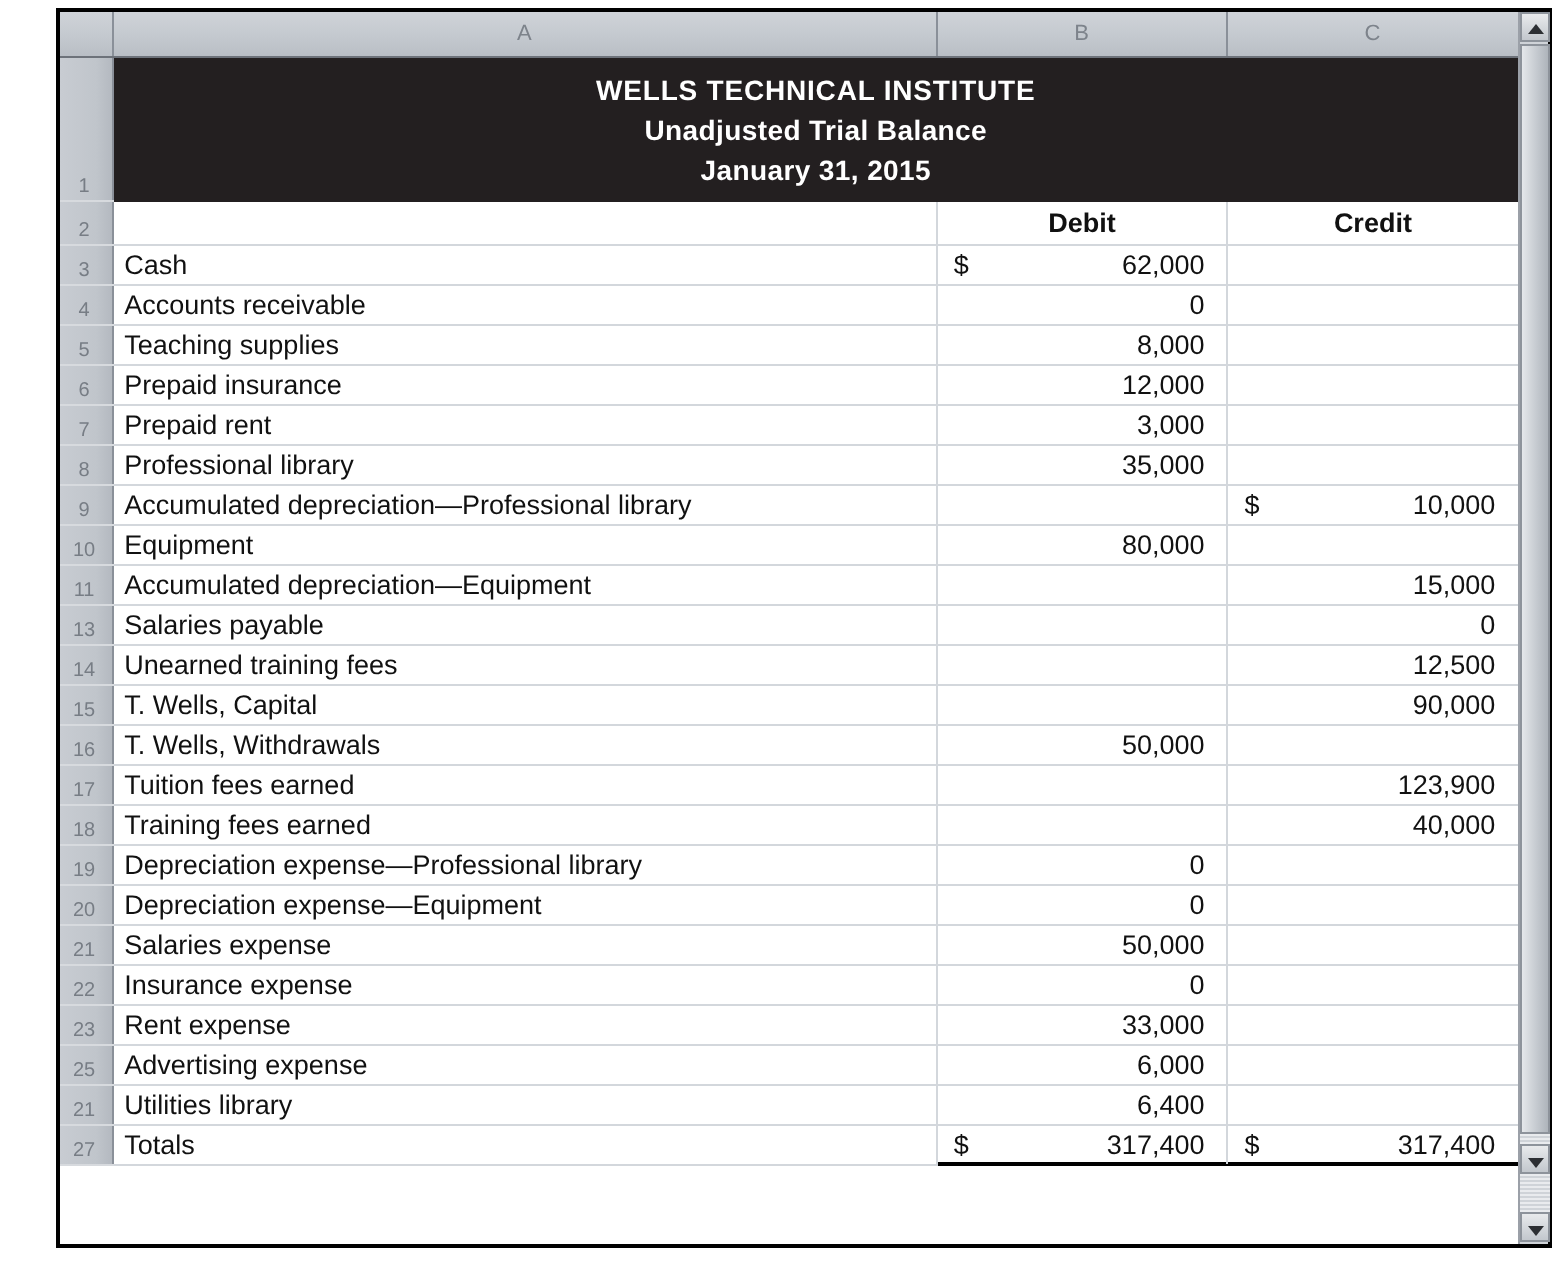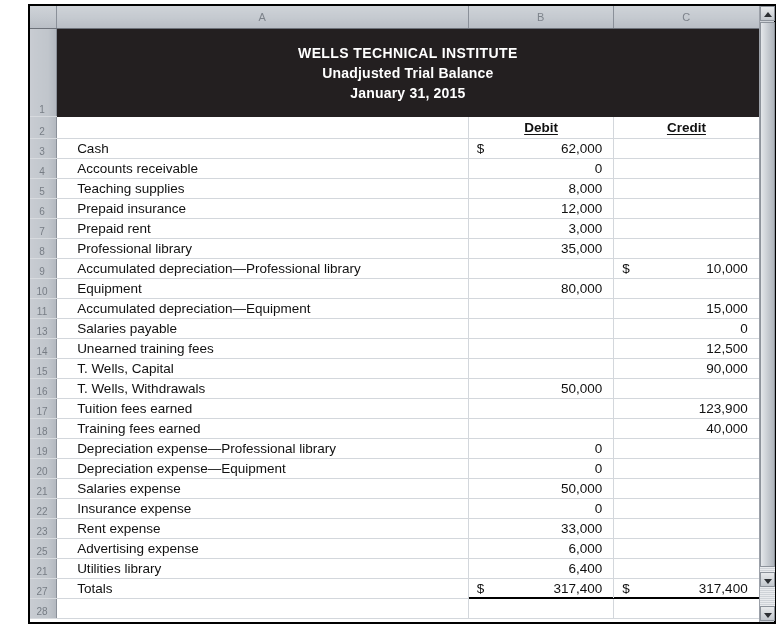--- a/index.html
+++ b/index.html
@@ -65,58 +65,57 @@
     height: 20px;
     border-right: 1px solid #d3d7dc;
     border-bottom: 1px solid #d3d7dc;
     font-size: 13.5px;
     color: #111;
     padding: 0 4px;
     vertical-align: middle;
     white-space: nowrap;
     overflow: hidden;
   }
-  td.cell.a { text-align: left; padding-left: 20px; }
+  td.cell.a { text-align: left; padding-left: 5px; }
 
   
   td.cell.num { padding: 0; }
   .numwrap {
     display: flex; align-items: center;
     height: 100%;
     padding: 0 11px 0 8px;
   }
   .cur { width: 22px; text-align: left; flex: 0 0 22px; }
   .amt { flex: 1 1 auto; text-align: right; }
 
   
   td.titleblock {
     background: #231f20;
     color: #ffffff;
     text-align: center;
     font-weight: bold;
     font-size: 14px;
     line-height: 1.43;
-    height: 88px;
+    height: 72px;
     border-right: 1px solid #231f20;
     border-bottom: 1px solid #231f20;
     padding: 4px 0 2px 0;
     letter-spacing: .2px;
   }
   td.titleblock .l1 { letter-spacing: .4px; }
 
   
   td.caption {
     text-align: center;
     font-weight: bold;
     font-size: 13.5px;
     height: 22px;
     vertical-align: middle;
   }
   td.caption span {
-    text-decoration: underline;
     text-underline-offset: 2px;
   }
 
   
   td.total-top  { border-top: 1.5px solid #000; }
   td.total-dbl {
     border-bottom: 1px solid #000;
     box-shadow: inset 0 -4px 0 -3px #000;
   }
   td.padcol { border-bottom: 1px solid #d3d7dc; background:#fff; }
@@ -580,37 +579,20 @@
             </div>
           </td>
           <td class="cell num total-top total-dbl">
             <div class="numwrap">
               <span class="cur">$</span>
               <span class="amt">317,400</span>
             </div>
           </td>
           <td class="padcol"></td>
         </tr>
-        <tr>
-          <td class="rowhdr">28</td>
-          <td class="cell a"></td>
-          <td class="cell num">
-            <div class="numwrap">
-              <span class="cur"></span>
-              <span class="amt"></span>
-            </div>
-          </td>
-          <td class="cell num">
-            <div class="numwrap">
-              <span class="cur"></span>
-              <span class="amt"></span>
-            </div>
-          </td>
-          <td class="padcol"></td>
-        </tr>
       </tbody>
   </table>
 
   <div id="vscroll">
     <div class="sb-btn up">
       <span class="sb-arrow up"></span>
     </div>
     <div id="sb-thumb"></div>
     <div class="sb-track-dots" style="top:561px;height:5px;"></div>
     <div class="sb-btn d1">

